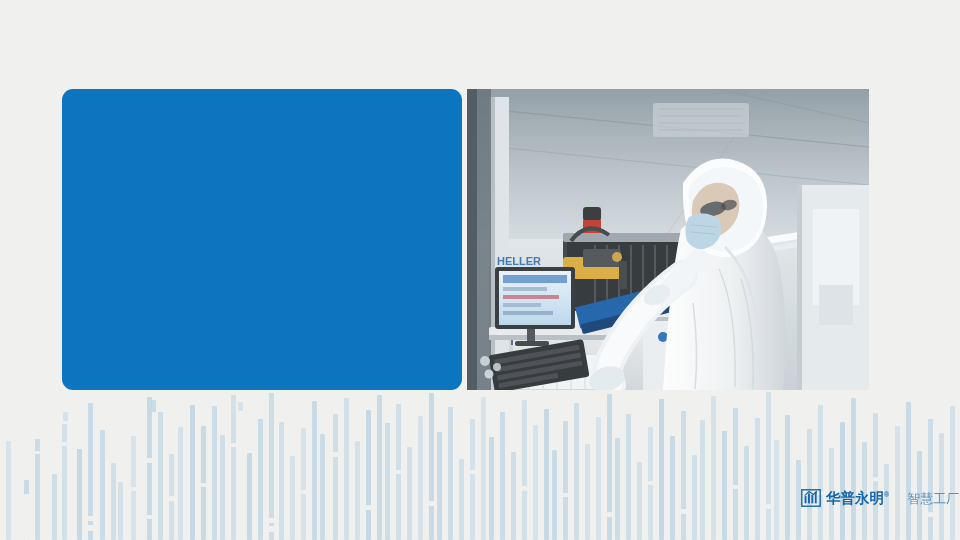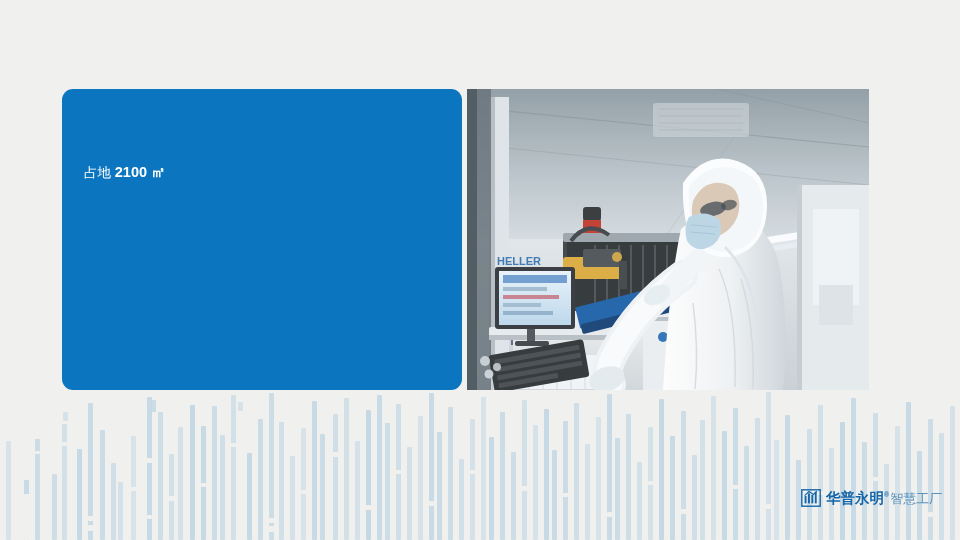--- a/index.html
+++ b/index.html
@@ -118,21 +118,21 @@
     font-size: 7px;
     color: #1566a8;
     vertical-align: super;
     line-height: 1;
   }
   #logo-sub {
     font-size: 13px;
     color: #5b93bd;
     letter-spacing: 0px;
     line-height: 1;
-    margin-left: 1px;
+    margin-left: 18px;
   }
 </style>
 </head>
 <body>
 
 <div id="slide">
 
   <div id="bar-field">
       <div class="deco-bar" style="left: 6px; top: 49px; height: 99px; background: rgb(196, 216, 228); opacity: 0.55;"></div>
       <div class="deco-bar" style="left: 24px; top: 88px; height: 60px; background: rgb(196, 216, 228); opacity: 0.92;"></div>
@@ -251,21 +251,20 @@
       <div class="deco-bar" style="left: 917px; top: 59px; height: 89px; background: rgb(196, 216, 228); opacity: 0.87;"></div>
       <div class="deco-bar" style="left: 928px; top: 27px; height: 121px; background: rgb(196, 216, 228); opacity: 0.79;"></div>
       <div class="deco-seg" style="left: 928px; top: 120px; height: 5px; background: rgb(240, 240, 239);"></div>
       <div class="deco-bar" style="left: 939px; top: 41px; height: 107px; background: rgb(196, 216, 228); opacity: 0.71;"></div>
       <div class="deco-bar" style="left: 950px; top: 14px; height: 134px; background: rgb(196, 216, 228); opacity: 0.63;"></div>
     </div>
 
 
   <div id="info-panel">
     <div id="info-lines">
-        <div class="info-line"><span>占地 </span><span class="b">2100 ㎡</span></div>
       </div>
   </div>
 
   <div id="photo">
     <svg width="402" height="301" viewBox="0 0 402 301" xmlns="http://www.w3.org/2000/svg">
       <defs>
         <linearGradient id="ceilGrad" x1="0" y1="0" x2="0" y2="1">
           <stop offset="0%" stop-color="#8e9ba3"></stop>
           <stop offset="55%" stop-color="#b9c3c9"></stop>
           <stop offset="100%" stop-color="#d8dee2"></stop>

